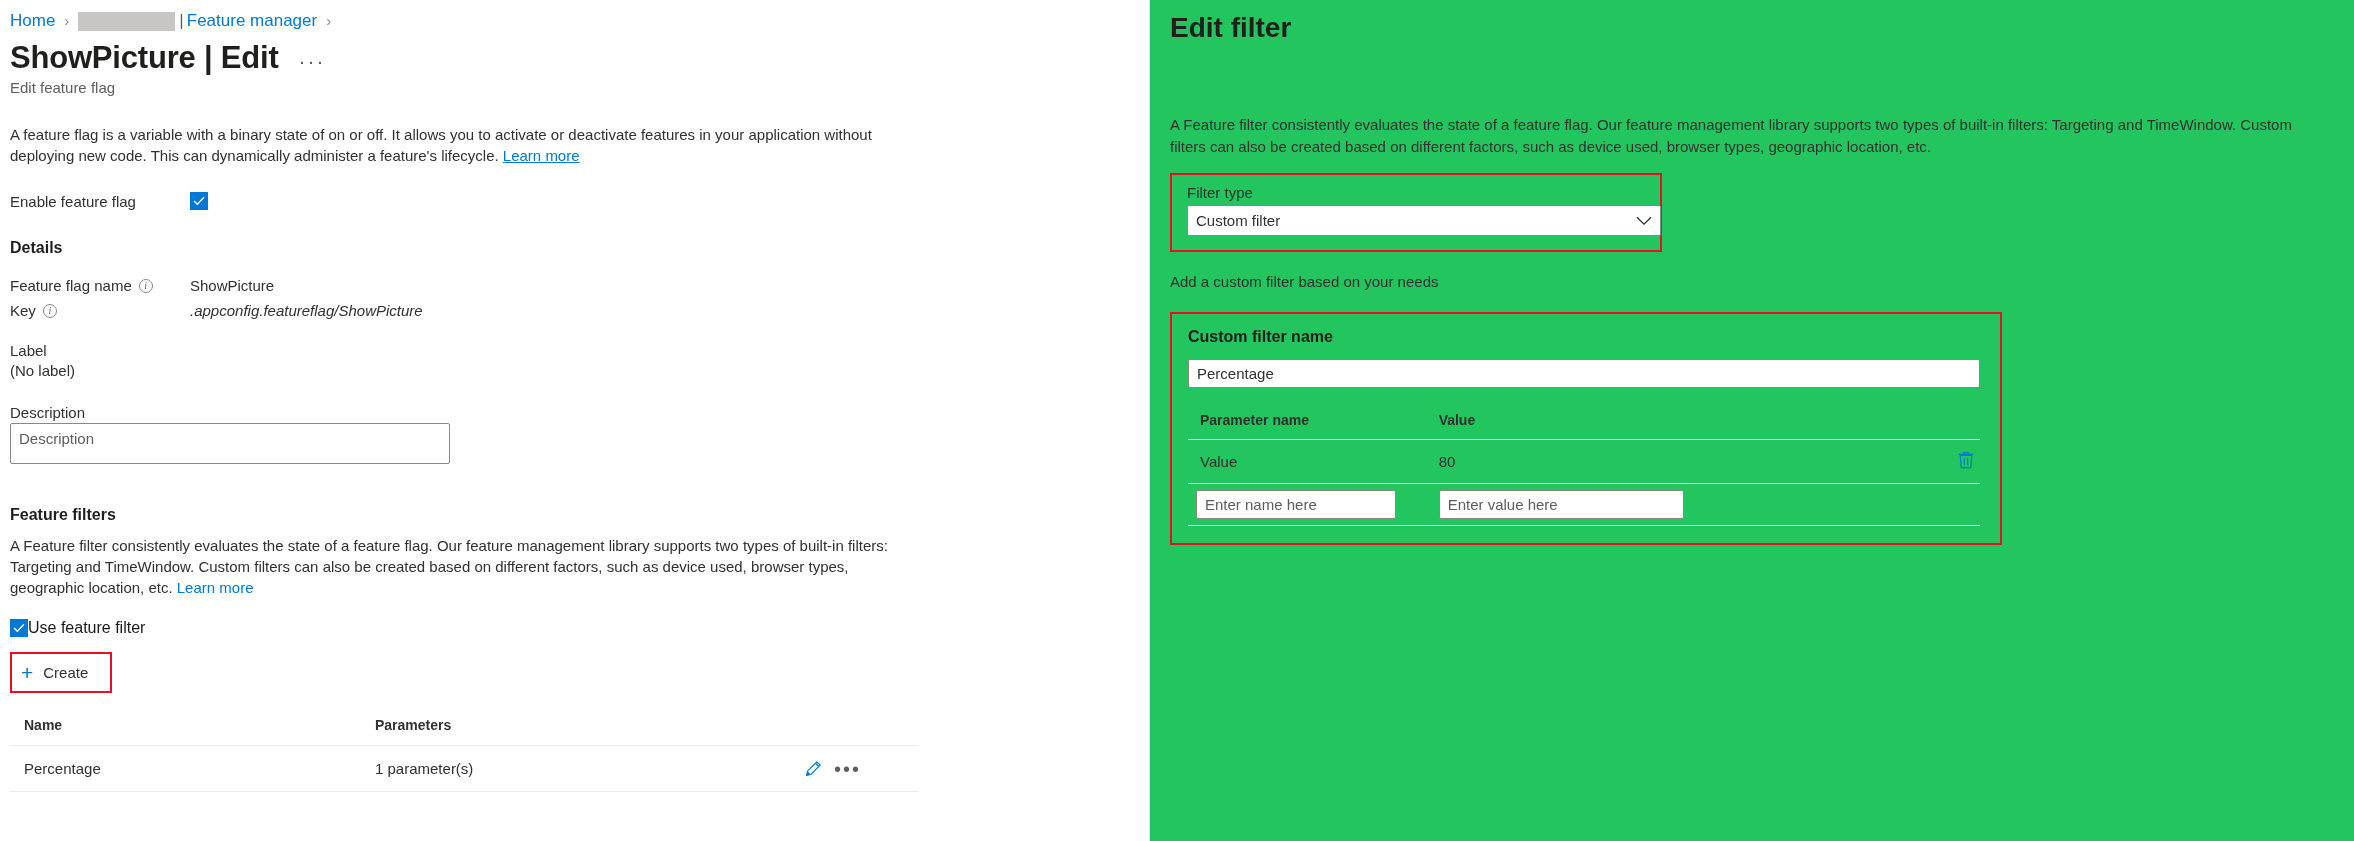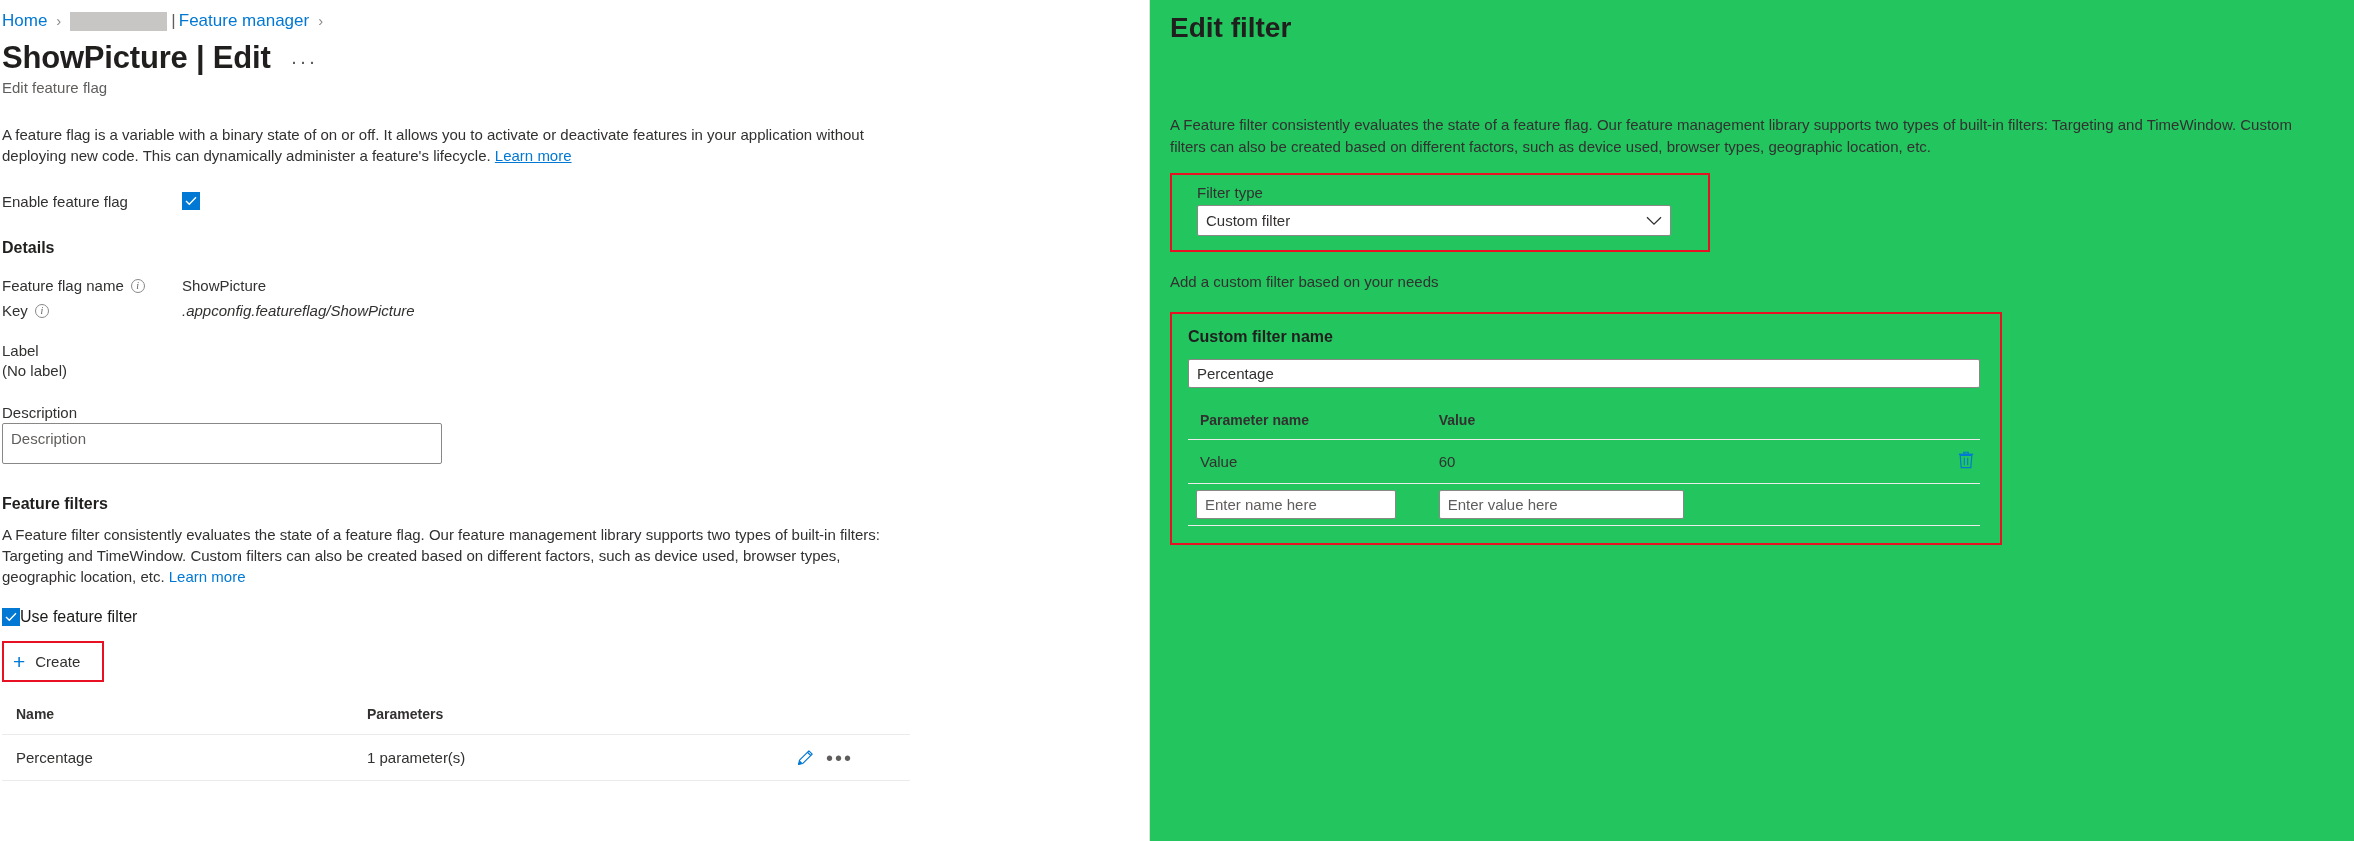--- a/index.html
+++ b/index.html
@@ -16,21 +16,21 @@
 
   
   .left-pane {
     width: 1149px;
     height: 841px;
     padding: 0;
     position: relative;
     background: #ffffff;
     overflow: hidden;
   }
-  .pane-inner { padding: 9px 0 0 2px; }
+  .pane-inner { padding: 9px 0 0 10px; }
 
   
   .breadcrumb {
     display: flex; align-items: center;
     font-size: 17px; line-height: 22px;
     height: 24px;
     margin-bottom: 6px;
   }
   .crumb-link { color: #0078d4; cursor: pointer; text-decoration: none; }
   .crumb-sep { color: #8a8886; margin: 0 9px; font-size: 15px; }
@@ -169,22 +169,22 @@
   }
   .panel-desc {
     font-size: 15px; line-height: 22px; color: #323130;
     margin-top: 68px; max-width: 1175px;
   }
 
   .red-box { border: 2px solid #e81123; }
 
   .filter-type-box {
     margin-top: 15px;
-    width: 540px;
-    padding: 9px 12px 14px 25px;
+    width: 492px;
+    padding: 9px 12px 14px 15px;
   }
   .fld-label { font-size: 15px; color: #323130; margin-bottom: 4px; }
   .select-wrap {
     position: relative;
     width: 474px; height: 31px;
   }
   select.az-select {
     width: 100%; height: 31px;
     border: 1px solid #8a8886; border-radius: 2px;
     background: #fff; color: #323130;
@@ -298,21 +298,21 @@
         <div class="field-label">Label</div>
         <div class="field-value">(No label)</div>
       </div>
 
       <div class="field-row" style="margin-top:22px;flex-direction:column;">
         <div class="field-label">Description</div>
         <textarea class="desc-input" placeholder="Description" style=""></textarea>
       </div>
 
       
-      <div class="section-head" style="margin-top:31px;">Feature filters</div>
+      <div class="section-head" style="margin-top:42px;">Feature filters</div>
 
       <div class="intro-text" style="margin-top:11px; max-width:905px;">
         <span>A Feature filter consistently evaluates the state of a feature flag. Our feature management library supports two types of built-in filters: Targeting and TimeWindow. Custom filters can also be created based on different factors, such as device used, browser types, geographic location, etc. </span><span class="link">Learn more</span>
       </div>
 
       <div class="cbx-row" style="margin-top:21px;">
         <div class="cbx">
           <svg width="12" height="10" viewBox="0 0 12 10" aria-hidden="true">
               <path d="M1 5 L4.3 8.3 L11 1.3" fill="none" stroke="#ffffff" stroke-width="1.4"></path>
             </svg>
@@ -393,21 +393,21 @@
           <thead>
             <tr>
               <th class="p-name">Parameter name</th>
               <th class="p-val">Value</th>
               <th class="p-act"></th>
             </tr>
           </thead>
           <tbody>
             <tr>
               <td class="p-name">Value</td>
-              <td>60</td>
+              <td>80</td>
               <td class="p-act">
                 <span class="trash-btn">
                   <svg width="16" height="18" viewBox="0 0 16 18" aria-hidden="true">
                     <path d="M2.2 4.3 H13.8 L12.8 16.6 H3.2 Z" fill="none" stroke="#0078d4" stroke-width="1.15" stroke-linejoin="round"></path>
                     <path d="M0.9 3.3 H15.1" fill="none" stroke="#0078d4" stroke-width="1.3"></path>
                     <path d="M5.8 1.2 H10.2 V3.3 H5.8 Z" fill="none" stroke="#0078d4" stroke-width="1.15"></path>
                     <path d="M6.3 6.8 V14.2 M9.7 6.8 V14.2" fill="none" stroke="#0078d4" stroke-width="1"></path>
                   </svg>
                 </span>
               </td>

